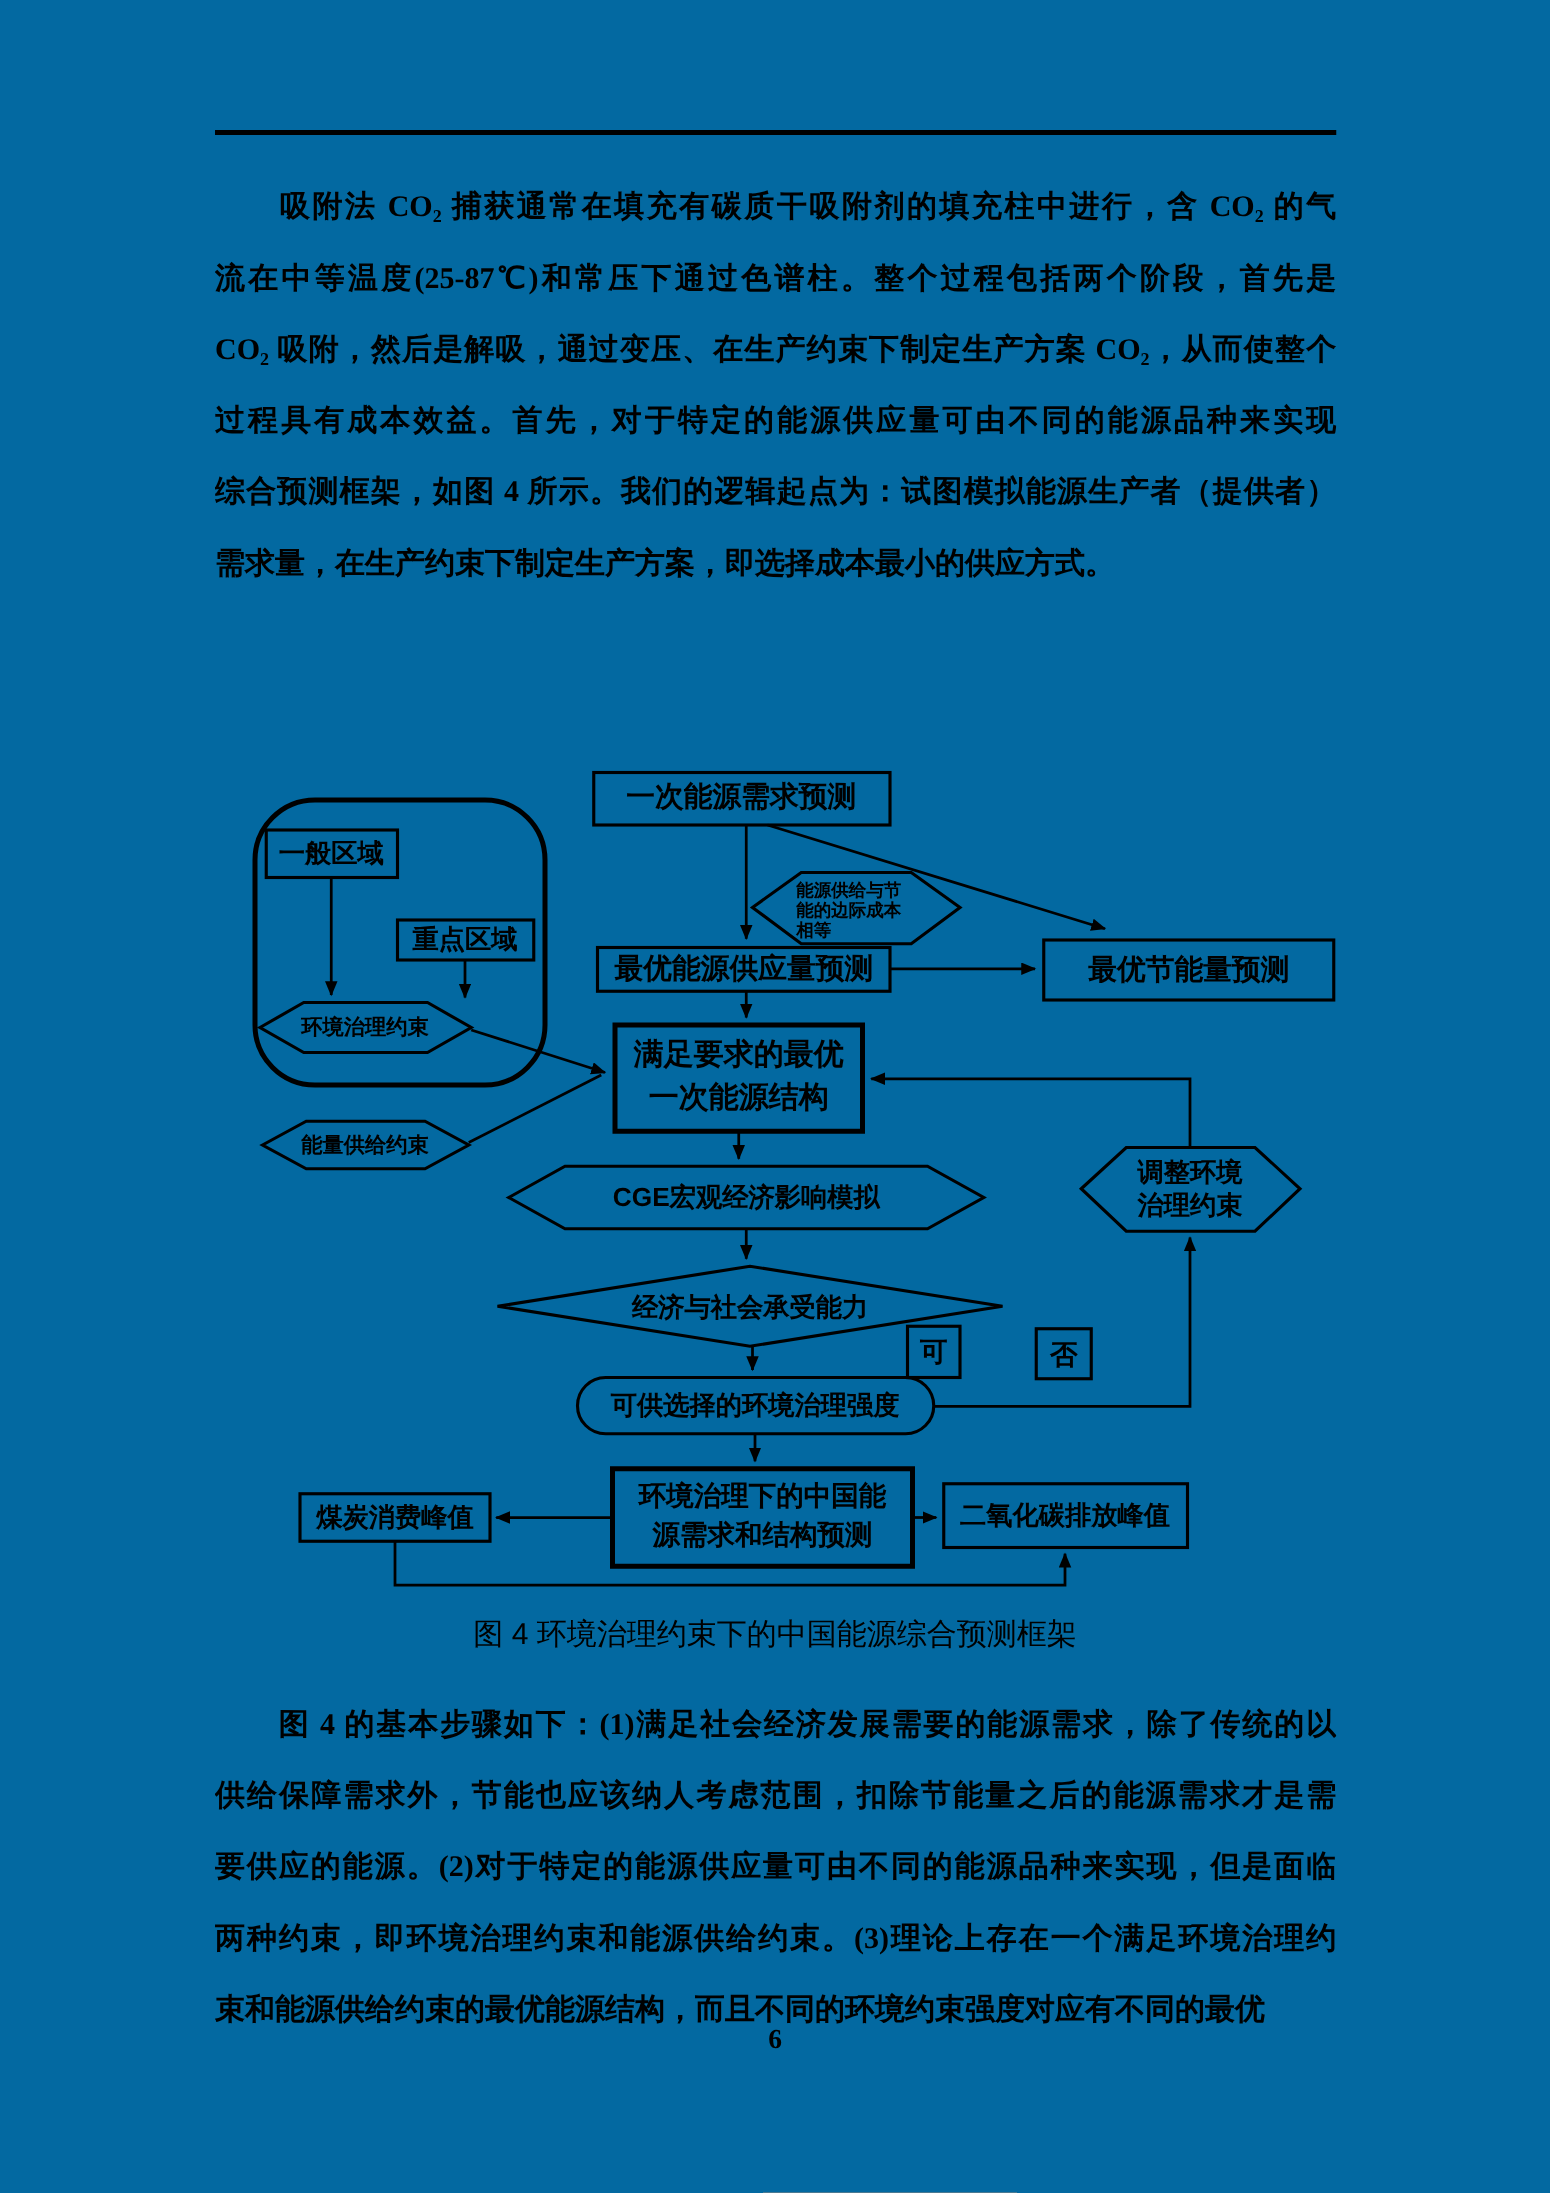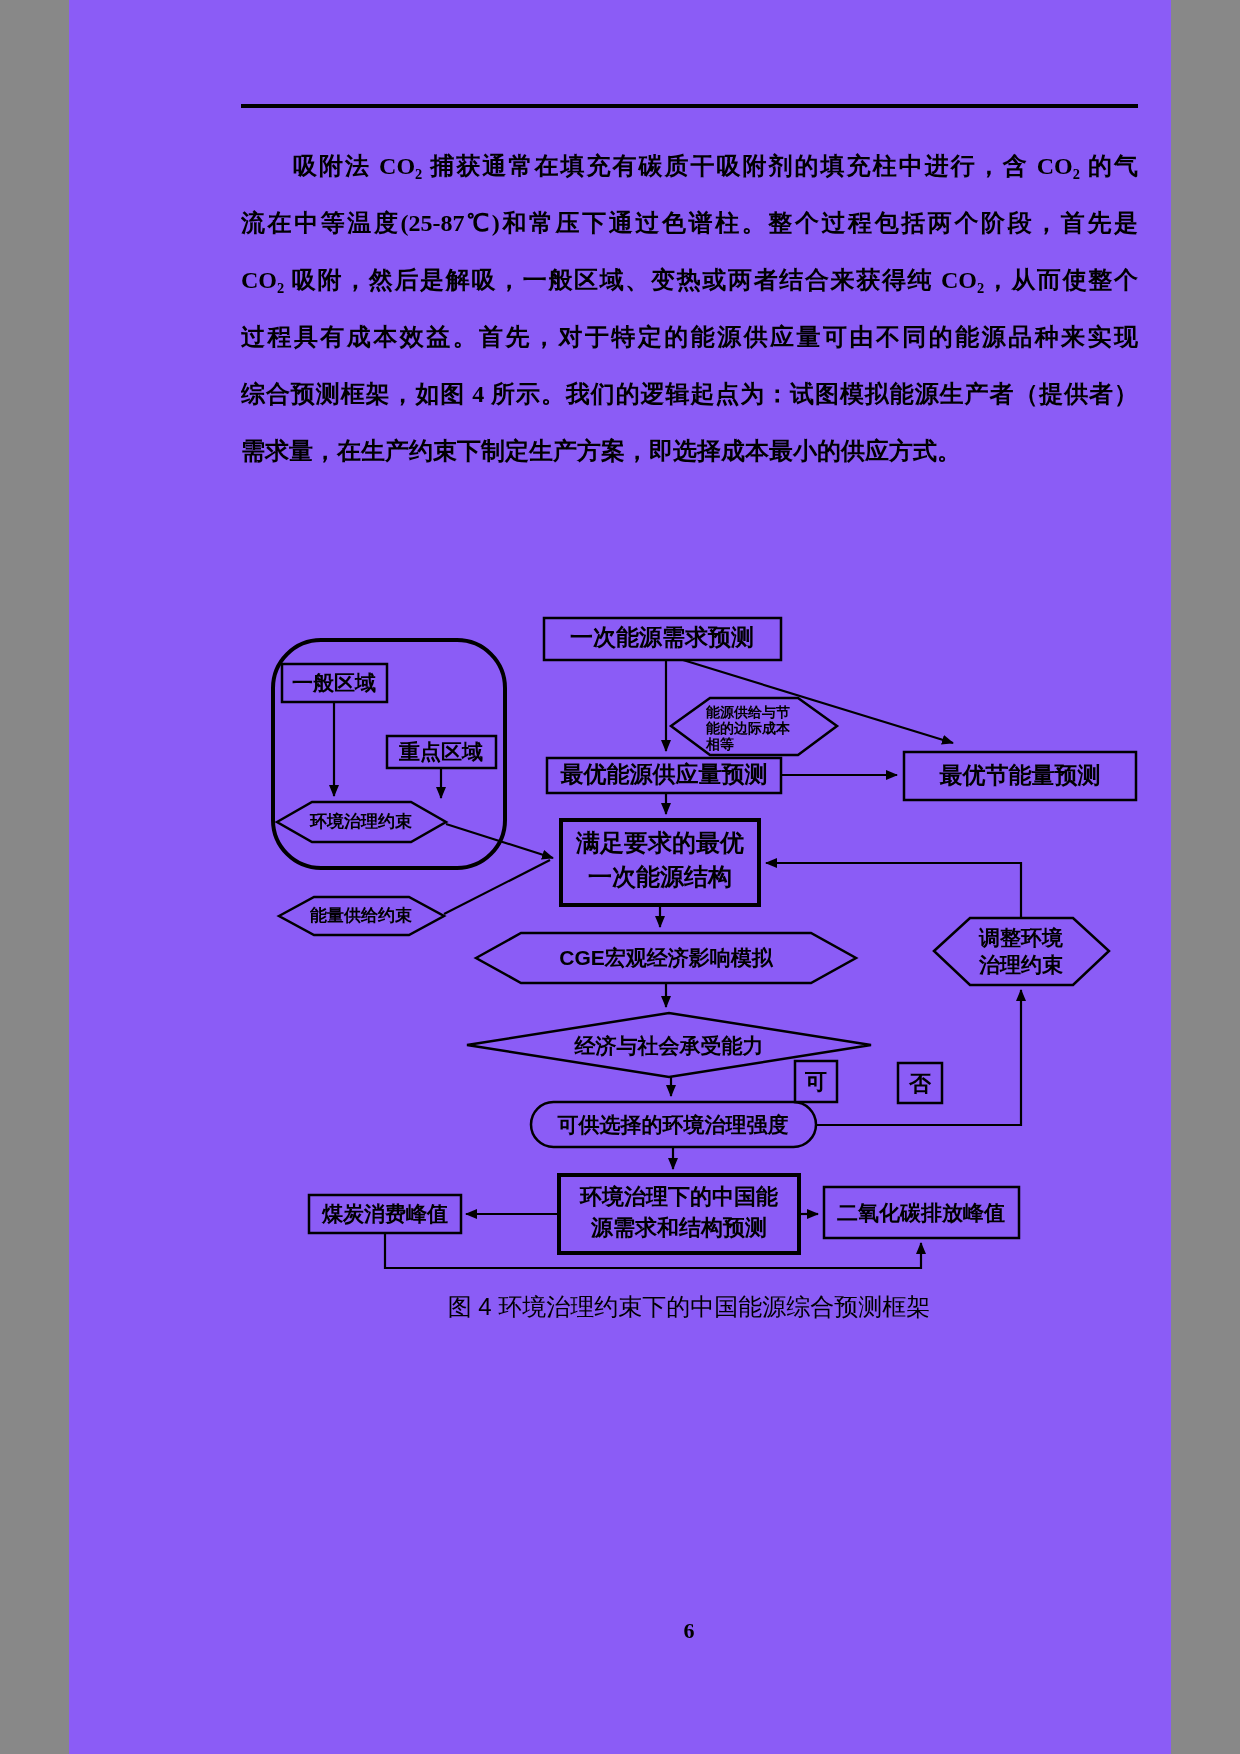--- a/index.html
+++ b/index.html
@@ -1,17 +1,17 @@
 <!DOCTYPE html>
 <html><head>
 <meta charset="utf-8">
 <style>
   html,body{margin:0;padding:0;background:#888;}
   .page{
-    position:relative;width:1102px;height:1754px;background:#8b5cf6;
+    position:relative;width:1240px;height:1754px;background:#0369a1;
     margin:0 auto;overflow:hidden;
     font-family:"Liberation Serif",serif;color:#000;
   }
   .rule{position:absolute;left:172px;top:104px;width:897px;height:4px;background:#000;}
   .para{position:absolute;left:172px;width:897px;font-size:24px;font-weight:600;}
   .para .line{
     height:57px;line-height:57px;white-space:nowrap;
     text-align:justify;text-align-last:justify;
     overflow:hidden;
   }
@@ -37,21 +37,21 @@
 </head>
 <body>
 
 <div class="page">
 
   <div class="rule"></div>
 
   <div class="para" id="para1">
     <div class="line">　　吸附法 CO₂ 捕获通常在填充有碳质干吸附剂的填充柱中进行，含 CO₂ 的气</div>
     <div class="line">流在中等温度(25-87℃)和常压下通过色谱柱。整个过程包括两个阶段，首先是</div>
-    <div class="line">CO₂ 吸附，然后是解吸，一般区域、变热或两者结合来获得纯 CO₂，从而使整个</div>
+    <div class="line">CO₂ 吸附，然后是解吸，通过变压、在生产约束下制定生产方案 CO₂，从而使整个</div>
     <div class="line">过程具有成本效益。首先，对于特定的能源供应量可由不同的能源品种来实现</div>
     <div class="line">综合预测框架，如图 4 所示。我们的逻辑起点为：试图模拟能源生产者（提供者）</div>
     <div class="line last">需求量，在生产约束下制定生产方案，即选择成本最小的供应方式。</div>
   </div>
 
   <svg class="diagram" width="1240" height="690" viewBox="0 0 1240 690">
     <defs>
       <marker id="arr" markerUnits="userSpaceOnUse" markerWidth="14" markerHeight="12" refX="11" refY="5" orient="auto">
         <path d="M0,0 L12,5 L0,10 z" fill="#000"></path>
       </marker>
@@ -172,16 +172,23 @@
     </g>
 
     <g>
       <rect class="shape" x="755" y="589" width="195" height="51" fill="#fff"></rect>
       <text x="852" y="616" text-anchor="middle" font-size="21" dominant-baseline="middle">二氧化碳排放峰值</text>
     </g>
   </svg>
 
   <div class="caption">图 4 环境治理约束下的中国能源综合预测框架</div>
 
+  <div class="para" id="para2">
+    <div class="line">　　图 4 的基本步骤如下：(1)满足社会经济发展需要的能源需求，除了传统的以</div>
+    <div class="line">供给保障需求外，节能也应该纳人考虑范围，扣除节能量之后的能源需求才是需</div>
+    <div class="line">要供应的能源。(2)对于特定的能源供应量可由不同的能源品种来实现，但是面临</div>
+    <div class="line">两种约束，即环境治理约束和能源供给约束。(3)理论上存在一个满足环境治理约</div>
+    <div class="line last">束和能源供给约束的最优能源结构，而且不同的环境约束强度对应有不同的最优</div>
+  </div>
 
   <div class="pageno">6</div>
 
 </div>
 
 </body></html>

